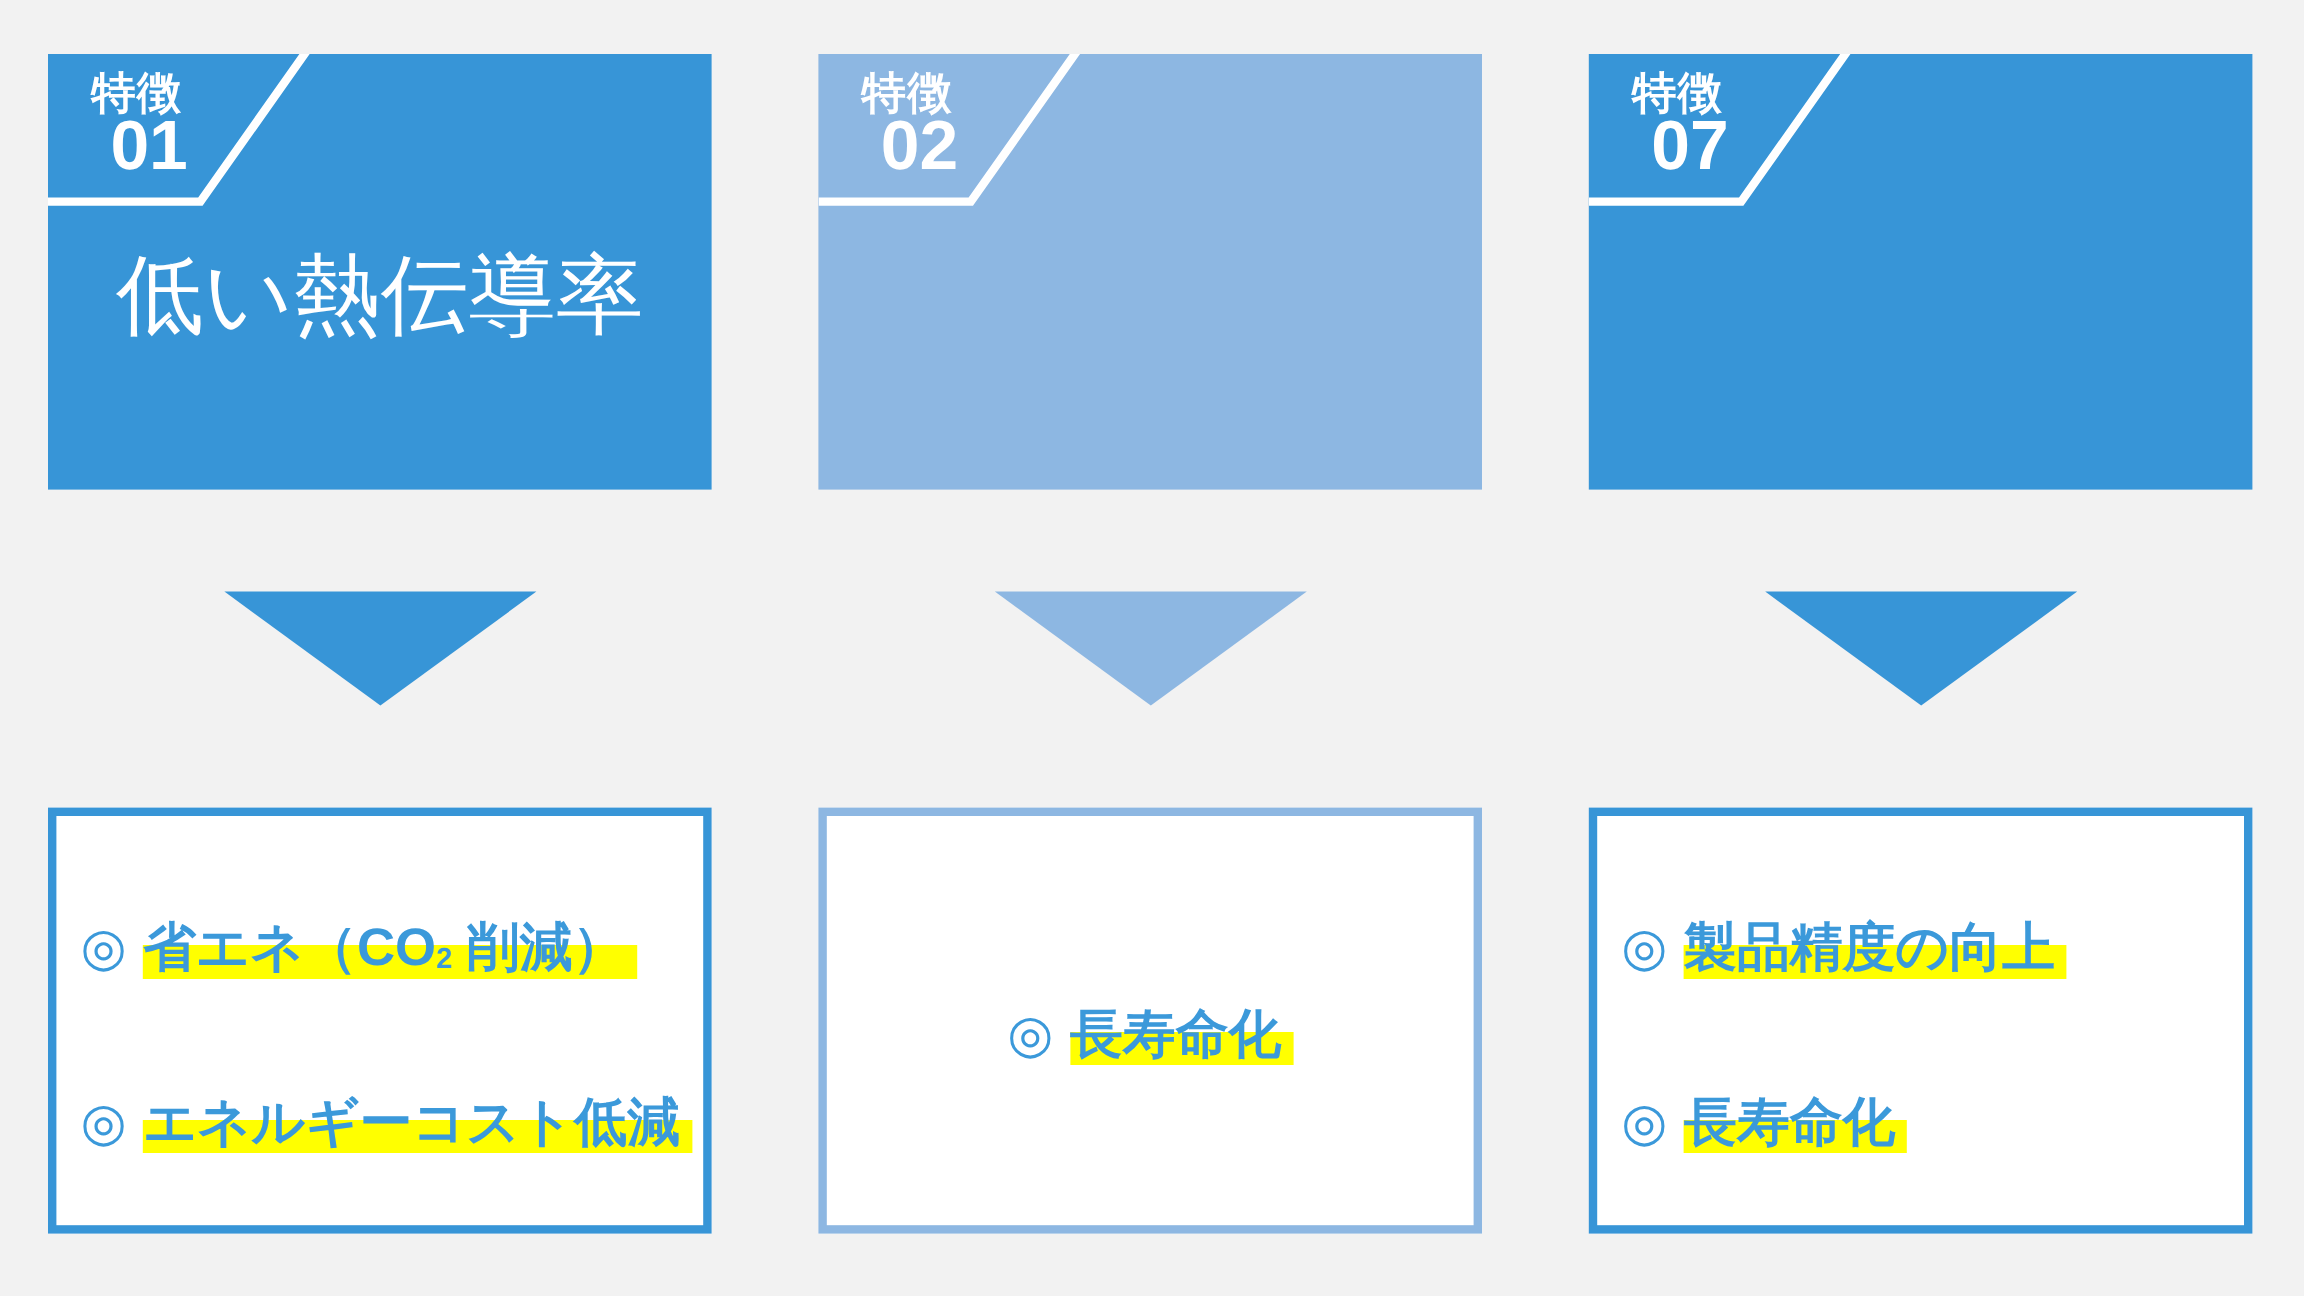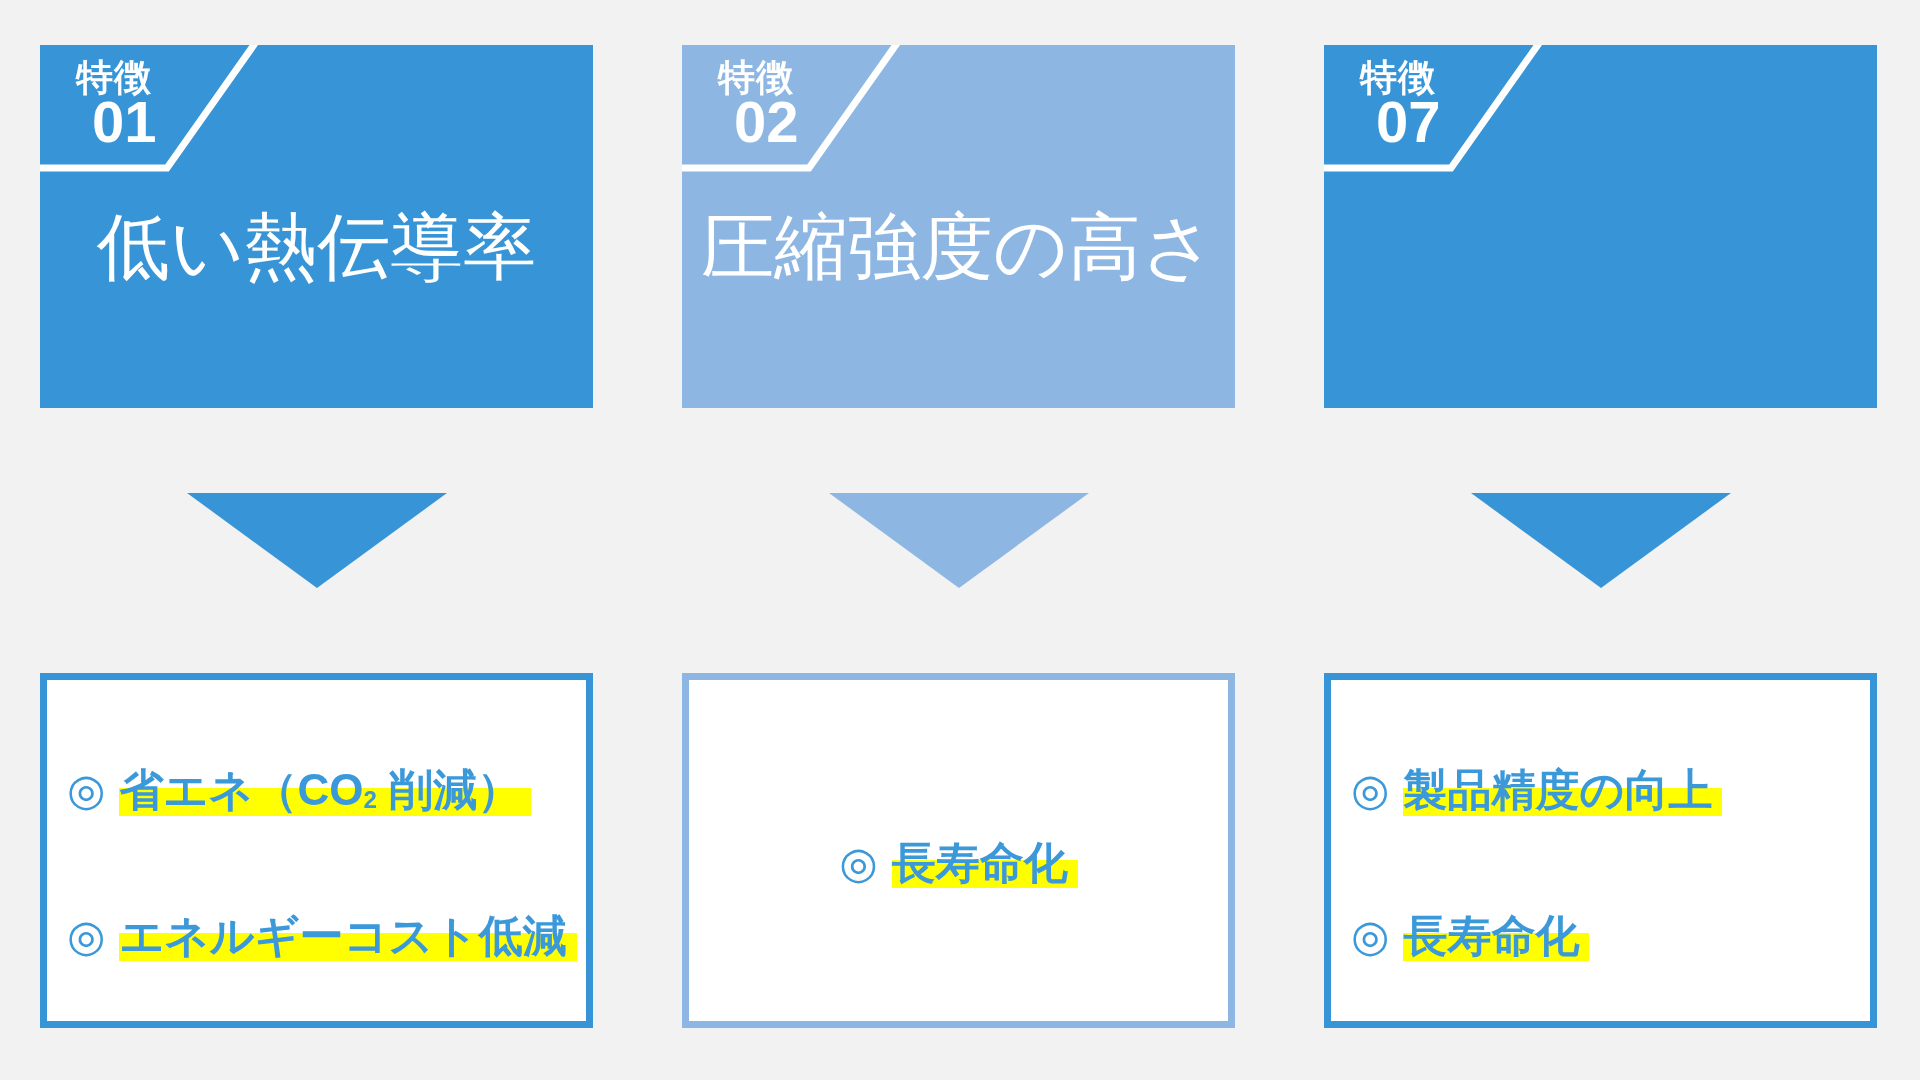--- a/index.html
+++ b/index.html
@@ -163,21 +163,20 @@
     </div>
   </section>
 
   <section class="feature-col">
     <div class="feature-header fill-light">
       <svg class="badge-slash" width="230" height="130" viewBox="0 0 230 130">
         <path d="M0 123 H127 L218 -6" fill="none" stroke="#ffffff" stroke-width="7"></path>
       </svg>
       <div class="badge-label">特徴</div>
       <div class="badge-number">02</div>
-      <h2 class="feature-title">圧縮強度の高さ</h2>
     </div>
     <div class="down-arrow arrow-light"></div>
     <div class="benefits-box border-light centered">
       <div class="benefit">
         <span class="benefit-marker">◎</span>
         <span class="benefit-highlight"><span>長寿命化</span><sub class="subscript"></sub><span></span></span>
       </div>
     </div>
   </section>
 

